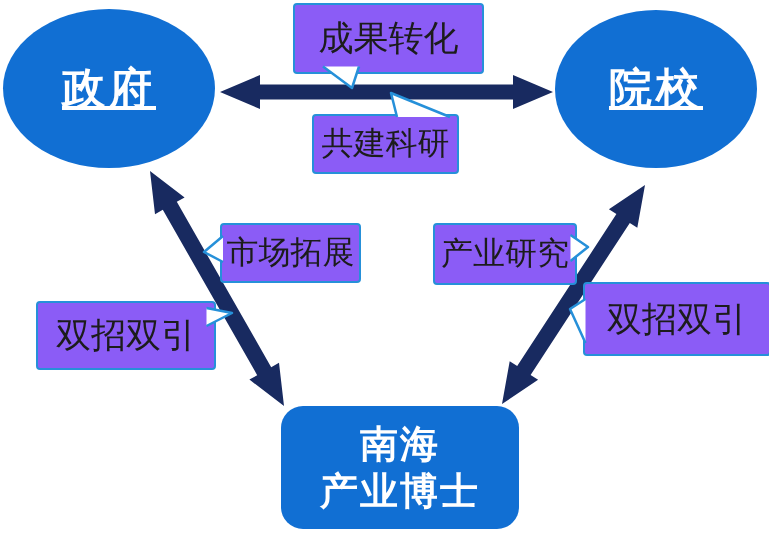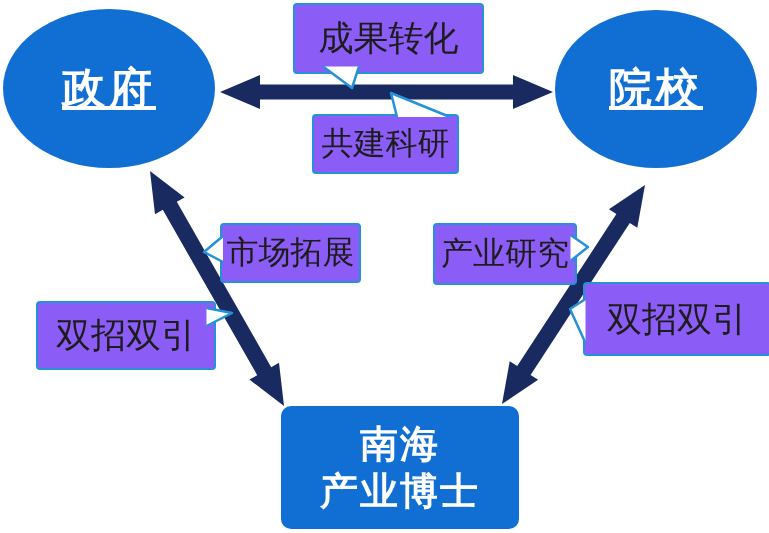--- a/index.html
+++ b/index.html
@@ -19,21 +19,21 @@
   .layer{position:absolute;left:0;top:0;width:769px;height:533px;pointer-events:none;}
   .node{
     position:absolute;display:flex;align-items:center;justify-content:center;
     background:var(--node-fill);color:var(--node-text);font-weight:bold;
     text-align:center;z-index:1;
   }
   .ellipse{border-radius:50%;font-size:43px;letter-spacing:4px;text-decoration:underline;}
   #node-gov{left:3px;top:9px;width:212px;height:159px;}
   #node-college{left:555px;top:10px;width:202px;height:158px;}
   #node-nanhai{
-    left:281px;top:406px;width:238px;height:123px;border-radius:10px;
+    left:281px;top:406px;width:238px;height:123px;border-radius:22px;
     font-size:38px;line-height:1.22;flex-direction:column;letter-spacing:2px;text-align:center;
   }
   svg#arrows{z-index:2;}
   .callout{
     position:absolute;display:flex;align-items:center;justify-content:center;
     background:#8b5cf6;border:2.5px solid var(--callout-border);border-radius:4px;
     color:var(--callout-text);z-index:3;text-align:center;white-space:nowrap;
   }
   .callout.big{font-size:35px;}
   .callout.small{font-size:32px;}

